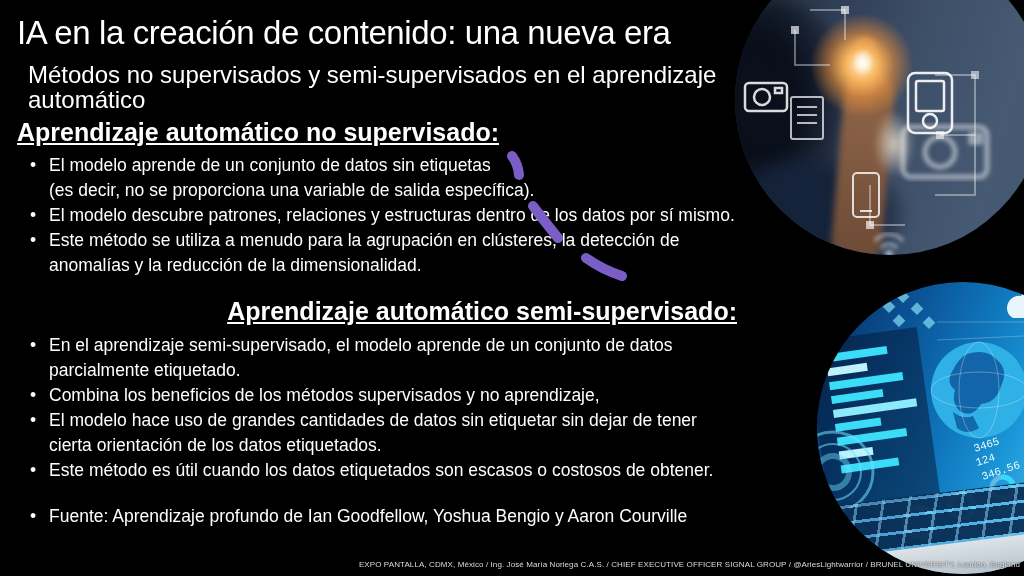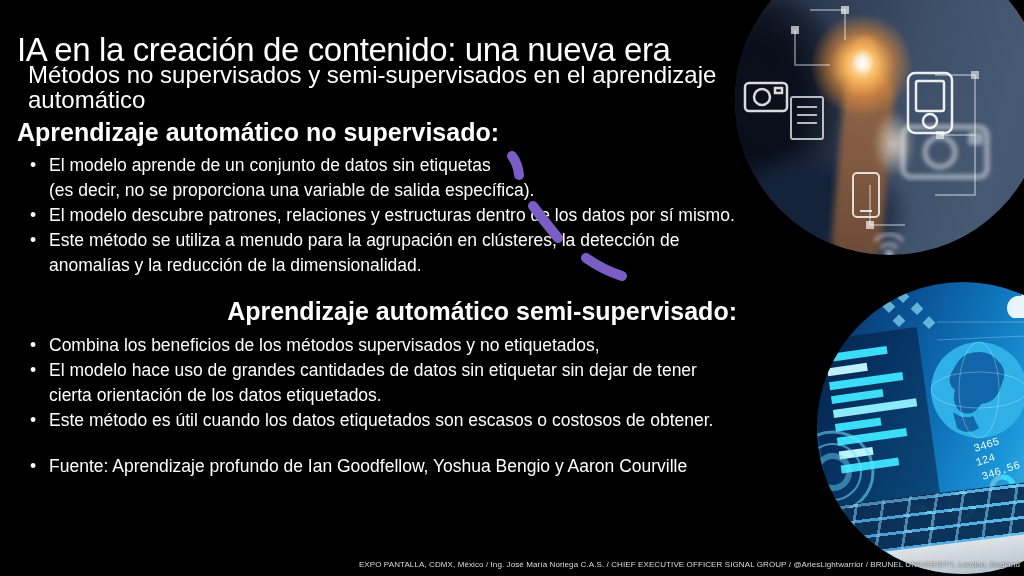--- a/index.html
+++ b/index.html
@@ -7,32 +7,32 @@
   body {
     background:#000;
     font-family:"Liberation Sans", sans-serif;
     color:#fff;
     position:relative;
   }
   .slide { position:absolute; inset:0; width:1024px; height:576px; background:#000; }
 
   
   .title {
-    position:absolute; left:17px; top:32px; width:720px;
+    position:absolute; left:17px; top:15px; width:720px;
     font-size:33px; font-weight:400; letter-spacing:-0.4px; line-height:1.12;
     color:#fff; z-index:4;
   }
   .subtitle {
     position:absolute; left:28px; top:62px; width:700px;
     font-size:24px; font-weight:400; line-height:25px;
     white-space:pre-line; z-index:4;
   }
   .h-section {
     position:absolute; left:17px; width:720px;
-    font-size:25px; font-weight:700; line-height:28px; z-index:4;
+    font-size:25px; font-weight:700; line-height:28px; z-index:4;text-decoration:underline;
   }
   .h1pos { top:118px; }
   .h2pos { top:297px;text-align:right; }
   ul.bullets {
     position:absolute; left:28px; width:724px; list-style:none; z-index:4;
   }
   .ul1pos { top:153px; }
   .ul2pos { top:333px; }
   ul.bullets li {
     position:relative; padding-left:21px;
@@ -245,21 +245,23 @@
   <ul class="bullets ul1pos">
     <li><span>El modelo aprende de un conjunto de datos sin etiquetas
 (es decir, no se proporciona una variable de salida específica).</span></li>
     <li><span>El modelo descubre patrones, relaciones y estructuras dentro de los datos por sí mismo.</span></li>
     <li><span>Este método se utiliza a menudo para la agrupación en clústeres, la detección de
 anomalías y la reducción de la dimensionalidad.</span></li>
   </ul>
 
   <h2 class="h-section h2pos">Aprendizaje automático semi-supervisado:</h2>
   <ul class="bullets ul2pos">
-    <li><span>Combina los beneficios de los métodos supervisados y no etiquetados,</span></li>
+    <li><span>En el aprendizaje semi-supervisado, el modelo aprende de un conjunto de datos
+parcialmente etiquetado.</span></li>
+    <li><span>Combina los beneficios de los métodos supervisados y no aprendizaje,</span></li>
     <li><span>El modelo hace uso de grandes cantidades de datos sin etiquetar sin dejar de tener
 cierta orientación de los datos etiquetados.</span></li>
     <li><span>Este método es útil cuando los datos etiquetados son escasos o costosos de obtener.</span></li>
     <li class="source-item"><span>Fuente: Aprendizaje profundo de Ian Goodfellow, Yoshua Bengio y Aaron Courville</span></li>
   </ul>
 
   <div class="footer">EXPO PANTALLA, CDMX, México / Ing. José María Noriega C.A.S. / CHIEF EXECUTIVE OFFICER SIGNAL GROUP / @AriesLightwarrior /  BRUNEL UNIVERSITY, London, England</div>
 </div>
 
 </body></html>

